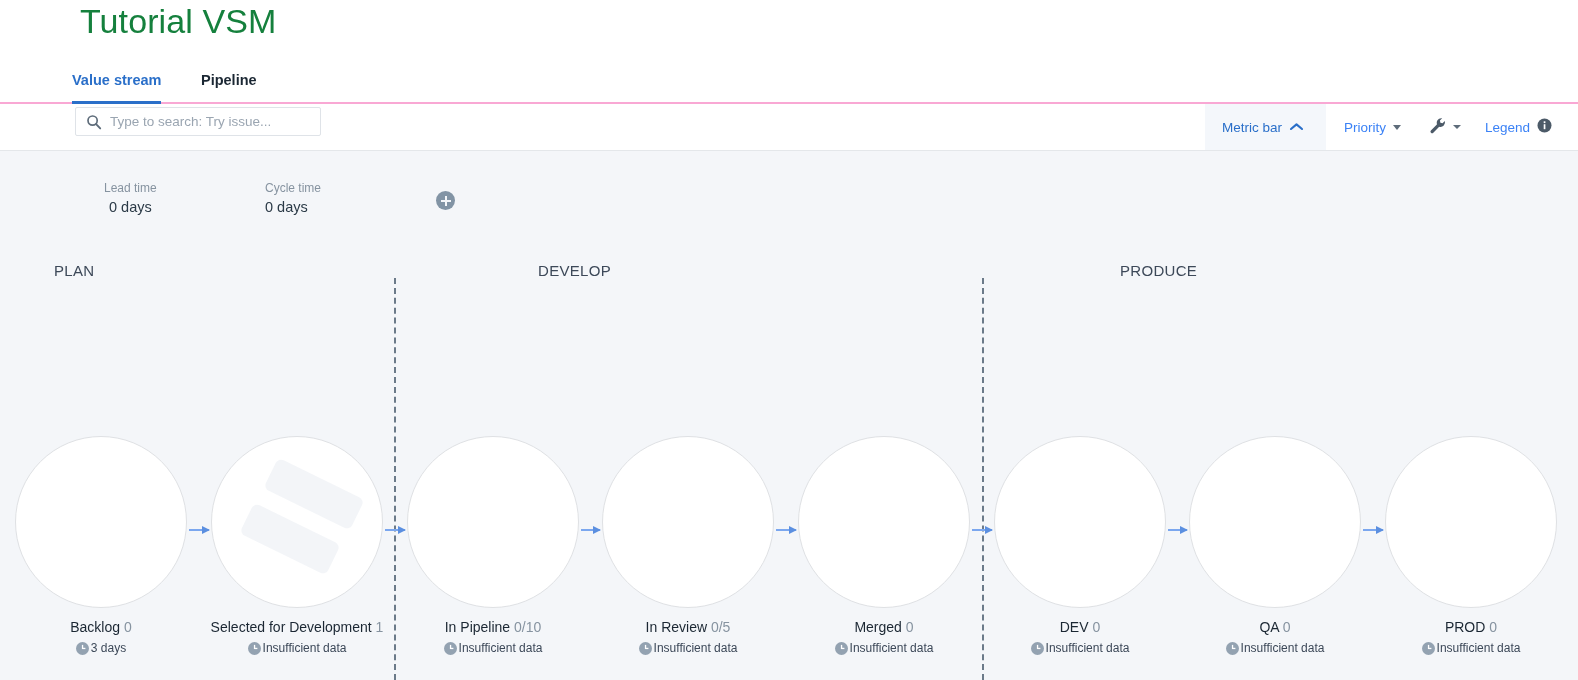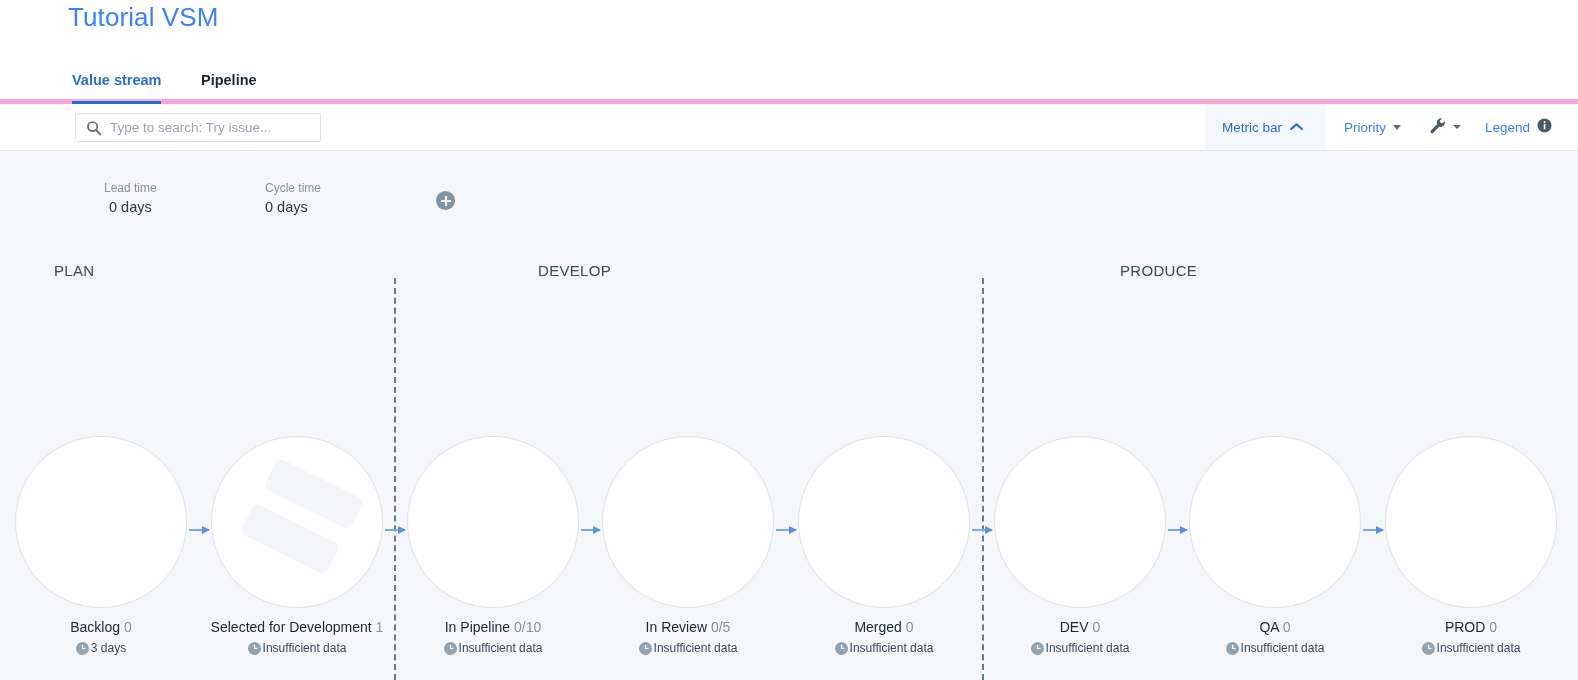--- a/index.html
+++ b/index.html
@@ -8,41 +8,41 @@
     width: 1578px; height: 680px;
     background: #ffffff;
     font-family: "Liberation Sans", sans-serif;
     overflow: hidden;
   }
   .page { position: relative; width: 1578px; height: 680px; background:#ffffff; }
 
   
   .header { position:absolute; left:0; top:0; width:1578px; height:60px; background:#fff; }
   .page-title {
-    position:absolute; left:68px; top:2px;
-    font-size:26px; font-weight:400; color:#3b82f6; letter-spacing:.1px;
+    position:absolute; left:80px; top:2px;
+    font-size:34px; font-weight:400; color:#15803d; letter-spacing:.1px;
   }
 
   
   .tabs { position:absolute; left:0; top:60px; width:1578px; height:44px;
-          border-bottom:5px solid #f9a8d4; background:#fff;text-decoration:underline; }
+          border-bottom:2px solid #f9a8d4; background:#fff;text-decoration:underline; }
   .tab {
     position:absolute; top:0; height:44px; line-height:41px;
     font-size:14.5px; font-weight:700; color:#1b2733; cursor:pointer;
     white-space:nowrap;
   }
   .tab.active { color:#2a6fc9; border-bottom:3px solid #2a6fc9; }
   .tab-0 { left:72px; }
   .tab-1 { left:201px; }
 
   
   .toolbar { position:absolute; left:0; top:104px; width:1578px; height:47px;
              background:#fff; border-bottom:1px solid #e4e7ea; }
   .search-box {
-    position:absolute; left:75px; top:9px; width:246px; height:29px;
+    position:absolute; left:75px; top:3px; width:246px; height:29px;
     border:1px solid #dfe3e8; border-radius:2px; background:#fff;
     display:flex; align-items:center;
   }
   .search-icon { position:absolute; left:10px; top:6px; width:16px; height:16px; }
   .search-input {
     position:absolute; left:34px; top:0; width:208px; height:27px;
     border:none; outline:none; background:transparent;
     font-family:"Liberation Sans", sans-serif; font-size:13.5px; color:#3c4858;
   }
   .search-input::placeholder { color:#9aa5b1; }

